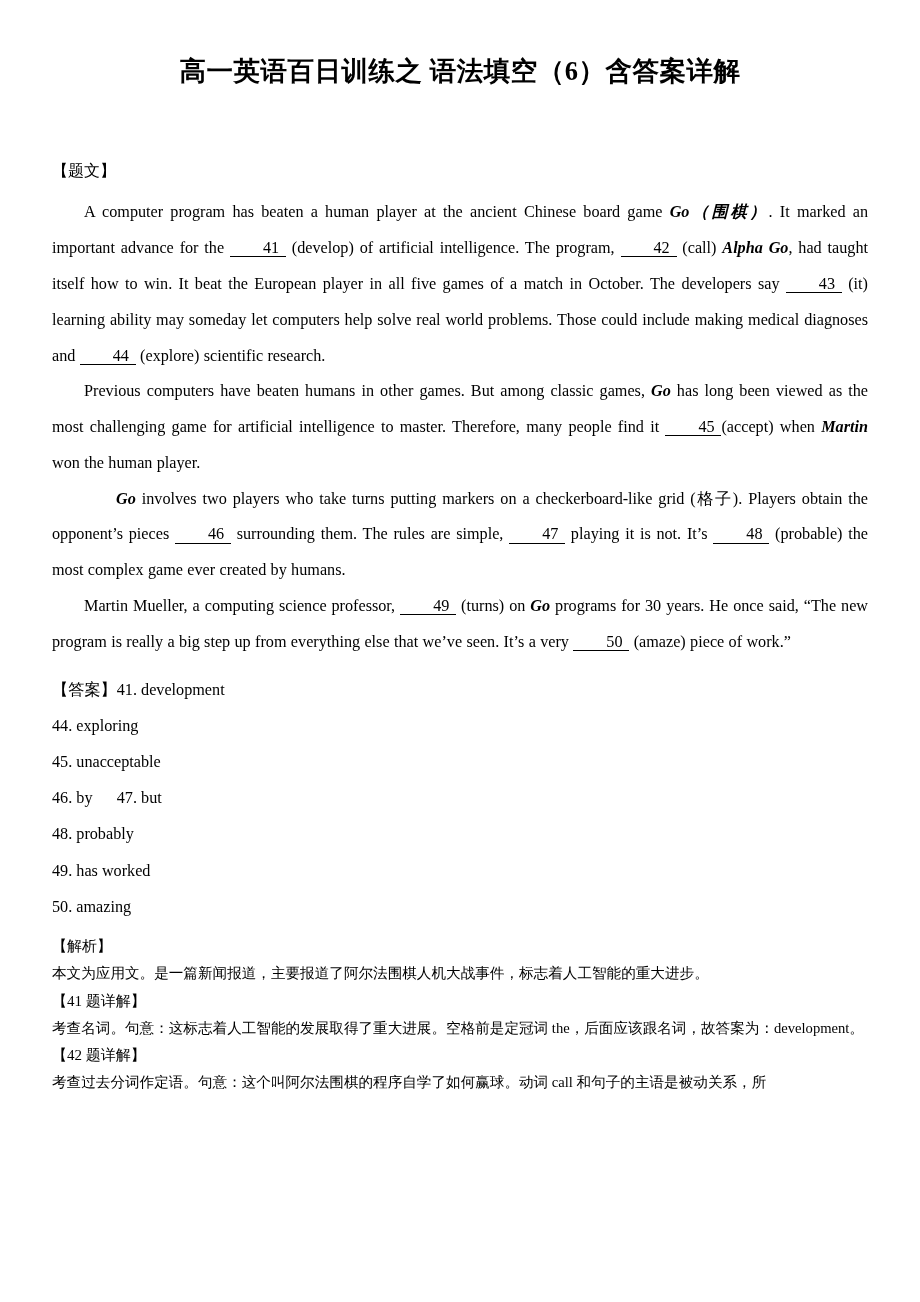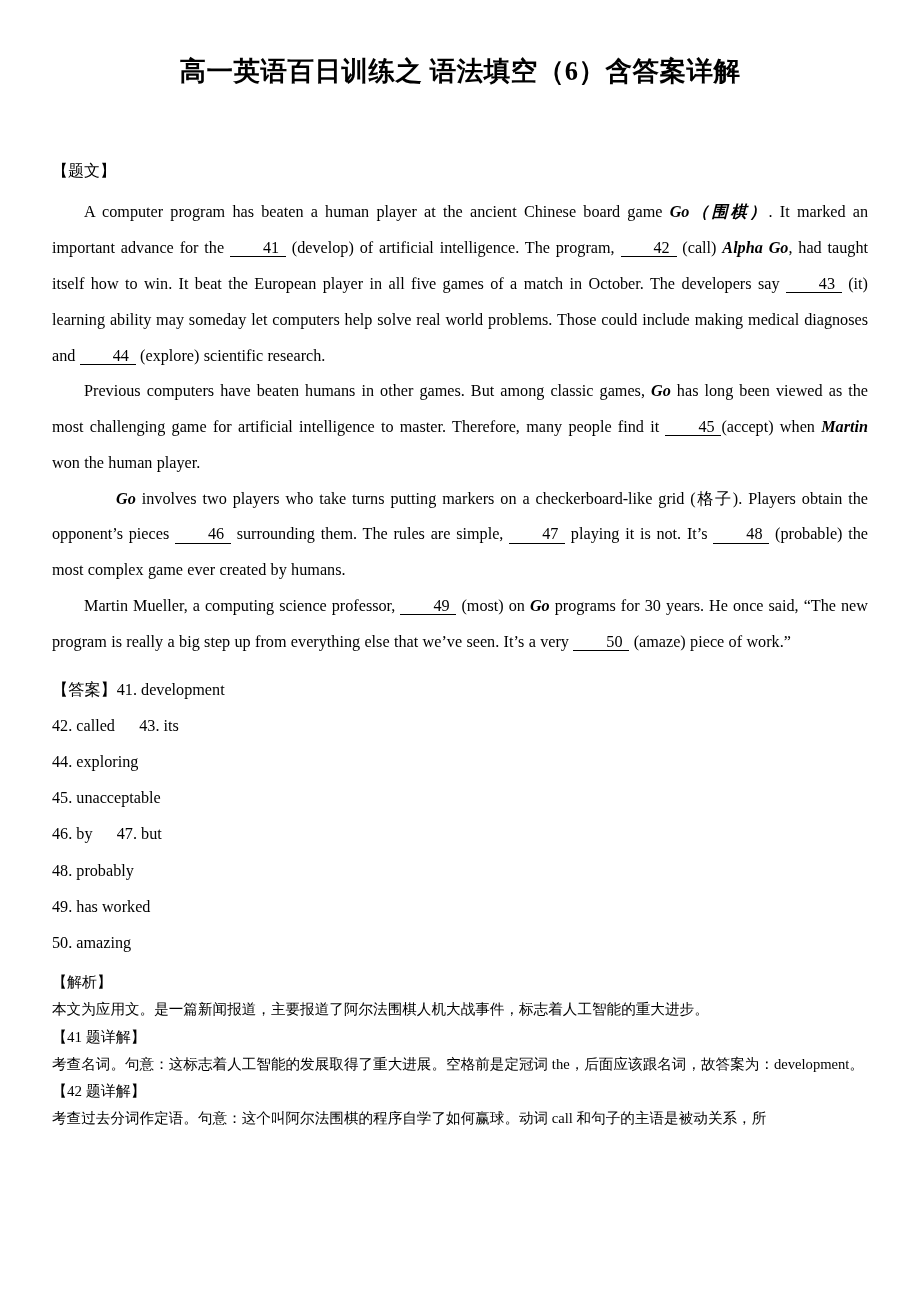--- a/index.html
+++ b/index.html
@@ -108,27 +108,26 @@
   <p class="section-label" id="tiwen-label">【题文】</p>
 
   <div class="passage">
 
     <p class="para"><span>A computer program has beaten a human player at the ancient Chinese board game </span><span class="it">Go</span><span class="it">（围棋）</span><span>. It marked an important advance for the </span><span class="blank">41</span><span> (develop) of artificial intelligence. The program, </span><span class="blank">42</span><span> (call) </span><span class="it">Alpha Go</span><span>, had taught itself how to win. It beat the European player in all five games of a match in October. The developers say </span><span class="blank">43</span><span> (it) learning ability may someday let computers help solve real world problems. Those could include making medical diagnoses and </span><span class="blank">44</span><span> (explore) scientific research.</span></p>
 
     <p class="para"><span>Previous computers have beaten humans in other games. But among classic games, </span><span class="it">Go</span><span> has long been viewed as the most challenging game for artificial intelligence to master. Therefore, many people find it </span><span class="blank">45</span><span>(accept) when </span><span class="it">Martin</span><span> won the human player.</span></p>
 
     <p class="para"><span style="display:inline-block;width:32px"></span><span class="it">Go</span><span> involves two players who take turns putting markers on a checkerboard-like grid (格子).    Players obtain the opponent’s pieces </span><span class="blank">46</span><span> surrounding them. The rules are simple, </span><span class="blank">47</span><span> playing it is not. It’s </span><span class="blank">48</span><span> (probable) the most complex game ever created by humans.</span></p>
 
-    <p class="para"><span>Martin Mueller, a computing science professor, </span><span class="blank">49</span><span> (most) on </span><span class="it">Go</span><span> programs for 30 years. He once said, “The new program is really a big step up from everything else that we’ve seen. It’s a very </span><span class="blank">50</span><span> (amaze) piece of work.”</span></p>
+    <p class="para"><span>Martin Mueller, a computing science professor, </span><span class="blank">49</span><span> (turns) on </span><span class="it">Go</span><span> programs for 30 years. He once said, “The new program is really a big step up from everything else that we’ve seen. It’s a very </span><span class="blank">50</span><span> (amaze) piece of work.”</span></p>
 
   </div>
 
   <div class="answers">
     <p class="ans-line"><span>【答案】</span><span>41. development</span></p>
-    <p class="ans-line">42. called      43. its</p>
     <p class="ans-line">44. exploring</p>
     <p class="ans-line">45. unacceptable</p>
     <p class="ans-line">46. by      47. but</p>
     <p class="ans-line">48. probably</p>
     <p class="ans-line">49. has worked</p>
     <p class="ans-line">50. amazing</p>
   </div>
 
   <div class="analysis">
     <p class="an-label">【解析】</p>

